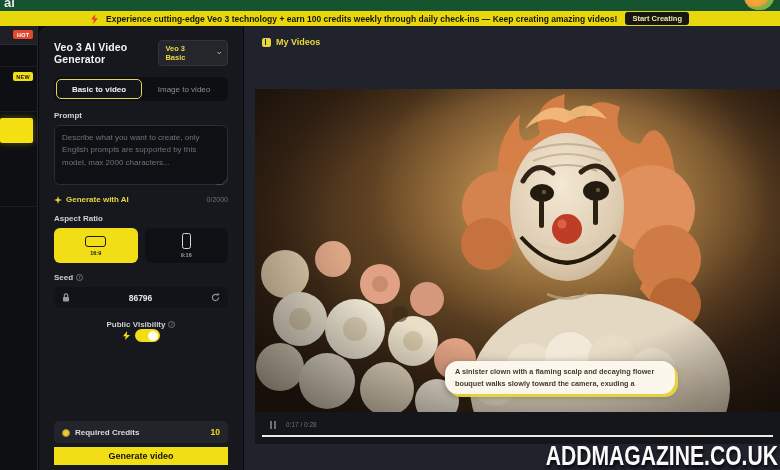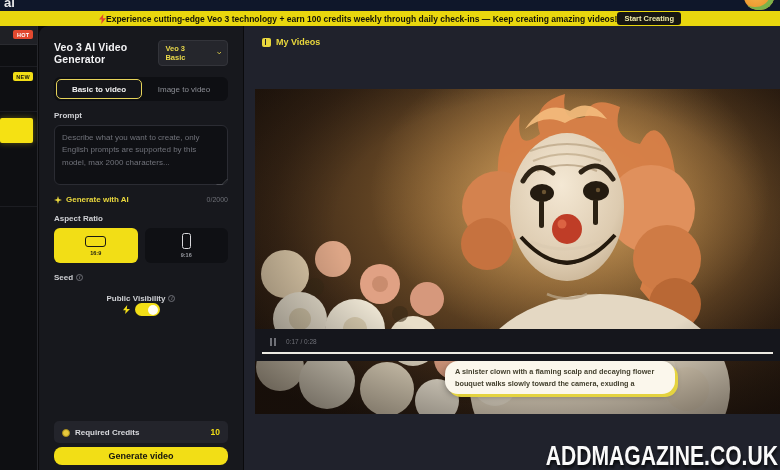--- a/index.html
+++ b/index.html
@@ -1,30 +1,30 @@
 <!DOCTYPE html>
 <html><head>
 <meta charset="utf-8">
 <style>
   * { margin:0; padding:0; box-sizing:border-box; }
   html,body { width:780px; height:470px; overflow:hidden; background:#0a0a0c;
               font-family:"Liberation Sans", sans-serif; }
   .stage { position:relative; width:780px; height:470px; background:#0a0a0c; }
 
   
-  .topstrip { position:absolute; left:0; top:0; width:780px; height:11px; background:#0f172a; }
+  .topstrip { position:absolute; left:0; top:0; width:780px; height:11px; background:#14532d; }
   .logo-frag { position:absolute; left:4px; top:0; width:26px; height:7px; overflow:hidden;
                color:#e8e8e8; font-size:13px; font-weight:bold; line-height:0.45; }
   .avatar-partial { position:absolute; right:6px; top:-16px; width:30px; height:26px;
                     border-radius:50%; background:radial-gradient(circle at 40% 40%, #f6b24a, #e88a1e);
                     box-shadow:inset -4px -3px 0 #7bb24a; }
 
   
   .banner { position:absolute; left:0; top:11px; width:780px; height:15px; background:#e9d70e;
-            display:flex; align-items:center; justify-content:center; gap:0;
+            display:flex; align-items:center; justify-content:center; gap:8px;
             color:#151507; font-size:8.5px; font-weight:bold; }
   .banner svg { flex:0 0 auto; }
   .banner-cta { background:#161612; color:#efe9a8; border:none; border-radius:3px;
                 font-size:7.5px; font-weight:bold; padding:2px 7px; line-height:1.2; cursor:pointer;
                 font-family:"Liberation Sans", sans-serif; }
 
   
   .mini-sidebar { position:absolute; left:0; top:26px; width:38px; height:444px;
                   background:#0e0f12; border-right:1px solid #26272c; }
   .mini-top { position:absolute; left:0; top:0; width:100%; height:19px; background:#1f2025;
@@ -84,31 +84,31 @@
   .toggle { width:25px; height:13px; background:#f2de16; border-radius:7px; position:relative; cursor:pointer; }
   .toggle-knob { position:absolute; right:1.5px; top:1.5px; width:10px; height:10px; border-radius:50%; background:#fffdf2; }
 
   .credits-row { position:absolute; left:15px; right:15px; bottom:27px; height:22px; background:#23242b;
                  border-radius:5px; display:flex; align-items:center; justify-content:space-between; padding:0 8px; }
   .credits-left { display:flex; align-items:flex-end; gap:5px; color:#d8d9dd; font-size:8px; font-weight:bold; }
   .coin { width:8px; height:8px; border-radius:50%; background:#e8c93d; border:1.5px solid #a88e1c; }
   .credits-val { color:#f2de16; font-size:8.5px; font-weight:bold; }
 
   .generate-btn { position:absolute; left:15px; right:15px; bottom:5px; height:18px; background:#f2de16;
-                  border:none; border-radius:8px; color:#15150f; font-size:9px; font-weight:bold;
+                  border:none; border-radius:0; color:#15150f; font-size:9px; font-weight:bold;
                   cursor:pointer; font-family:"Liberation Sans", sans-serif; }
 
   
   .content { position:absolute; left:244px; top:26px; width:536px; height:444px; background:#20222c; }
   .content-header { position:absolute; left:18px; top:11px; display:flex; align-items:center; gap:5px;
                     color:#e9d73d; font-size:9px; font-weight:bold; }
   .film-icon { width:9px; height:9px; background:#e9d73d; border-radius:2px; position:relative; }
   .film-icon:before { content:""; position:absolute; left:2.5px; top:1.5px; width:1.5px; height:6px; background:#20222c; }
 
-  .player { position:absolute; left:11px; top:63px; right:0; height:272px; background:#141519;border-radius:8px; }
+  .player { position:absolute; left:11px; top:63px; right:0; height:355px; background:#141519;border-radius:8px; }
   .scene { position:absolute; left:0; top:0; width:100%; height:325px; display:block; }
 
   .caption { position:absolute; left:190px; top:272px; width:230px; background:#fbf7ec;
              border-radius:13px; padding:5px 10px; font-size:7.3px; color:#44412f; line-height:1.6;
              box-shadow:3px 3px 0 rgba(233,215,60,.95), 0 2px 6px rgba(0,0,0,.35); font-weight:bold; }
 
   .controls { position:absolute; left:0; bottom:0; width:100%; height:32px; background:#15161c; }
   .pause-icon { position:absolute; left:15px; top:9px; width:7px; height:8px; display:flex; gap:2px; cursor:pointer; }
   .pause-icon i { width:2px; height:8px; background:#6f7077; display:block; }
   .time { position:absolute; left:31px; top:9px; color:#6f7077; font-size:6.5px; }
@@ -186,20 +186,31 @@
       </div>
       <div class="aspect-card">
         <div class="rect-port"></div>
         <div class="aspect-label">9:16</div>
       </div>
     </div>
 
     <div class="field-label">
       <span>Seed</span>
       <span class="info-dot">i</span>
+    </div>
+    <div class="seed-row">
+      <svg width="8" height="9" viewBox="0 0 8 9">
+        <rect x="1" y="4" width="6" height="4.5" rx="1" fill="#9a9ca3"></rect>
+        <path d="M2.3 4 V2.6 a1.7 1.7 0 0 1 3.4 0 V4" fill="none" stroke="#9a9ca3" stroke-width="1.1"></path>
+      </svg>
+      <input class="seed-input" value="86796" style="">
+      <svg width="9" height="9" viewBox="0 0 9 9">
+        <path d="M7.6 4.5 a3.1 3.1 0 1 1 -1 -2.3" fill="none" stroke="#9a9ca3" stroke-width="1.1"></path>
+        <polygon points="6.1,0.2 8.6,1 6.8,2.9" fill="#9a9ca3"></polygon>
+      </svg>
     </div>
 
     <div class="vis-row">
       <span class="field-label" style="margin-top:0">
         <span>Public Visibility</span>
         <span class="info-dot">i</span>
       </span>
       <span class="vis-right">
         <svg width="7" height="9" viewBox="0 0 7 9">
           <polygon points="4.2,0 0,5.2 2.7,5.2 2.1,9 7,3.9 3.8,3.9" fill="#f2de16"></polygon>

